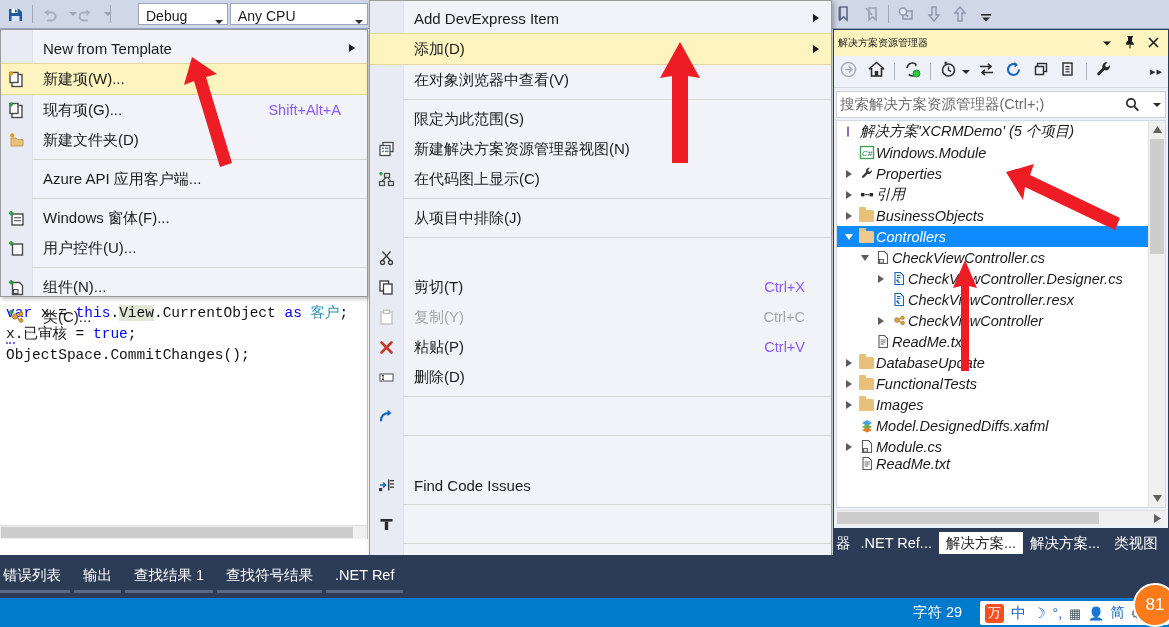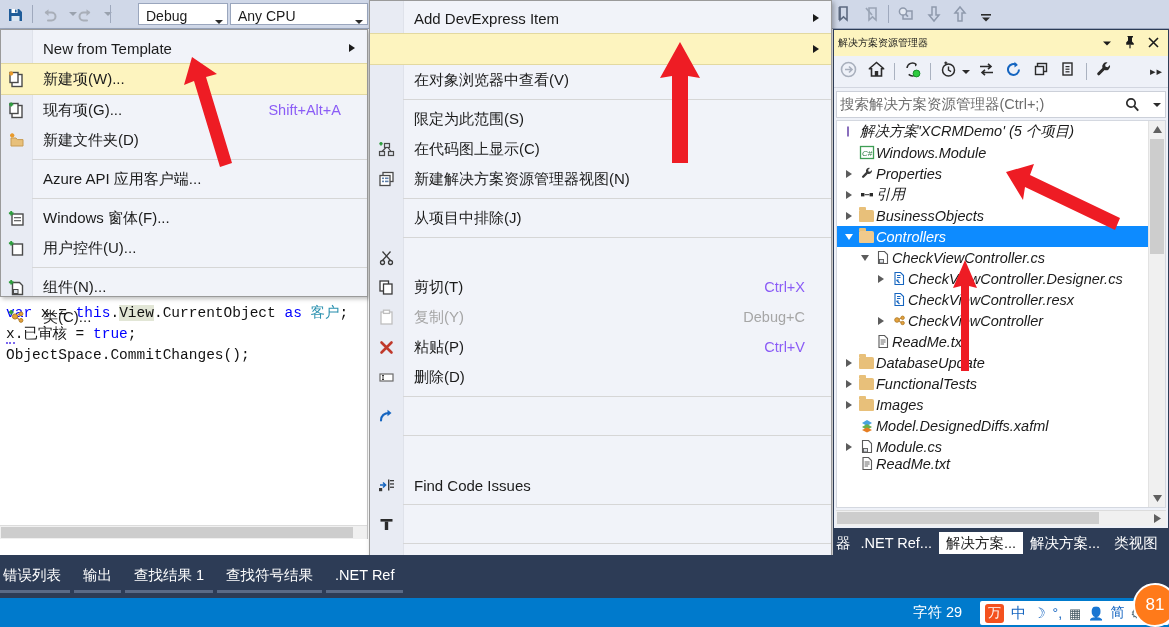--- a/index.html
+++ b/index.html
@@ -303,62 +303,63 @@
   <div style="position:relative;padding-top:2px;">
 
     <div class="mi">
       <span class="ic"></span>
       <span class="lb">Add DevExpress Item</span>
       <span class="arw"></span>
     </div>
 
     <div class="mi sel">
       <span class="ic"></span>
+      <span class="lb">添加(D)</span>
       <span class="arw"></span>
     </div>
 
     <div class="mi">
       <span class="ic"></span>
       <span class="lb">在对象浏览器中查看(V)</span>
     </div>
 
     <div class="msep"></div>
 
     <div class="mi">
       <span class="ic"></span>
       <span class="lb">限定为此范围(S)</span>
-    </div>
-
-    <div class="mi">
-      <span class="ic">
-        <svg width="19" height="19" viewBox="0 0 19 19">
-          <rect x="7.5" y="3.5" width="5" height="4" fill="#dfe3ea" stroke="#4a4a4a" stroke-width="1.2"></rect>
-          <rect x="2.5" y="11.5" width="5" height="4" fill="#dfe3ea" stroke="#4a4a4a" stroke-width="1.2"></rect>
-          <rect x="11.5" y="11.5" width="5" height="4" fill="#dfe3ea" stroke="#4a4a4a" stroke-width="1.2"></rect>
-          <path d="M9 7.5L5 11.5M11 7.5l3 4" stroke="#4a4a4a" stroke-width="1.2"></path>
-          <path d="M4 2v3.4M2.3 3.7h3.4" stroke="#2e9e3e" stroke-width="1.7"></path>
-        </svg>
-      </span>
-      <span class="lb">在代码图上显示(C)</span>
     </div>
 
     <div class="mi">
       <span class="ic">
         <svg width="19" height="19" viewBox="0 0 19 19">
           <rect x="6" y="2.5" width="10" height="9" fill="#fff" stroke="#4a4a4a" stroke-width="1.3"></rect>
           <rect x="3" y="5.5" width="10" height="10" fill="#fff" stroke="#4a4a4a" stroke-width="1.3"></rect>
           <rect x="5" y="7.5" width="2" height="1.6" fill="#5e7fa8"></rect>
           <rect x="8" y="7.5" width="3.5" height="1.6" fill="#5e7fa8"></rect>
           <rect x="5" y="10.6" width="2" height="1.6" fill="#5e7fa8"></rect>
           <rect x="8" y="10.6" width="3.5" height="1.6" fill="#5e7fa8"></rect>
         </svg>
       </span>
       <span class="lb">新建解决方案资源管理器视图(N)</span>
     </div>
 
+    <div class="mi">
+      <span class="ic">
+        <svg width="19" height="19" viewBox="0 0 19 19">
+          <rect x="7.5" y="3.5" width="5" height="4" fill="#dfe3ea" stroke="#4a4a4a" stroke-width="1.2"></rect>
+          <rect x="2.5" y="11.5" width="5" height="4" fill="#dfe3ea" stroke="#4a4a4a" stroke-width="1.2"></rect>
+          <rect x="11.5" y="11.5" width="5" height="4" fill="#dfe3ea" stroke="#4a4a4a" stroke-width="1.2"></rect>
+          <path d="M9 7.5L5 11.5M11 7.5l3 4" stroke="#4a4a4a" stroke-width="1.2"></path>
+          <path d="M4 2v3.4M2.3 3.7h3.4" stroke="#2e9e3e" stroke-width="1.7"></path>
+        </svg>
+      </span>
+      <span class="lb">在代码图上显示(C)</span>
+    </div>
+
     <div class="msep"></div>
 
     <div class="mi">
       <span class="ic"></span>
       <span class="lb">从项目中排除(J)</span>
     </div>
 
     <div class="msep"></div>
 
     <div class="mi">
@@ -385,21 +386,21 @@
     </div>
 
     <div class="mi dis">
       <span class="ic">
         <svg width="19" height="19" viewBox="0 0 19 19">
           <rect x="4" y="4" width="11" height="12" fill="#fff" stroke="#bfbfbf" stroke-width="1.3"></rect>
           <rect x="6.5" y="2.2" width="6" height="3.2" fill="#fff" stroke="#bfbfbf" stroke-width="1.3"></rect>
         </svg>
       </span>
       <span class="lb">复制(Y)</span>
-      <span class="sc">Debug+C</span>
+      <span class="sc">Ctrl+C</span>
     </div>
 
     <div class="mi">
       <span class="ic">
         <svg width="19" height="19" viewBox="0 0 19 19">
           <path d="M4.5 4.5l10 10M14.5 4.5l-10 10" stroke="#c0392b" stroke-width="2.6" stroke-linecap="round"></path>
         </svg>
       </span>
       <span class="lb">粘贴(P)</span>
       <span class="sc">Ctrl+V</span>

